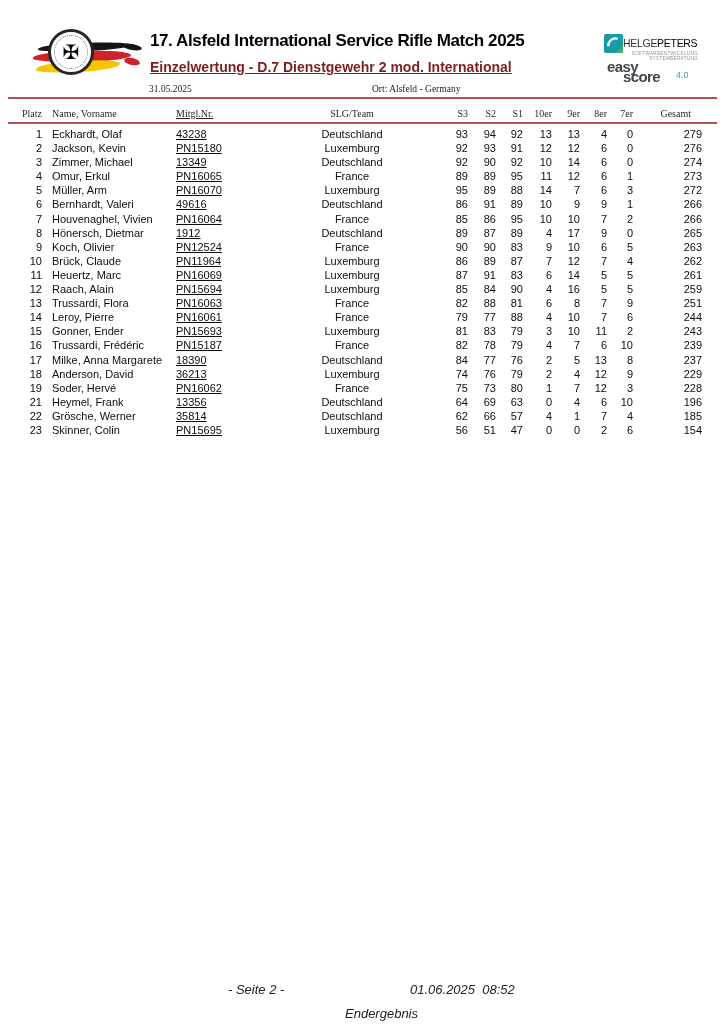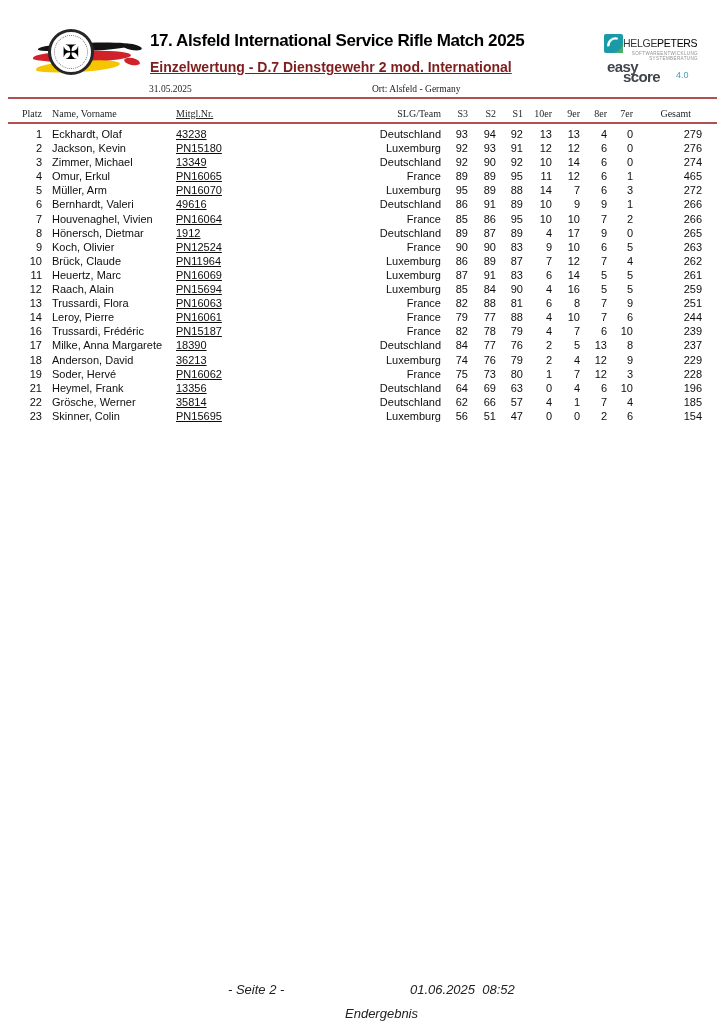--- a/index.html
+++ b/index.html
@@ -46,21 +46,21 @@
   
   table{border-collapse:collapse;table-layout:fixed;}
   .thead-tbl{position:absolute;left:20px;top:105px;width:683px;font-family:"Liberation Serif",serif;font-size:10px;color:#262626;}
   .thead-tbl th{font-weight:normal;padding:0;height:16px;white-space:nowrap;overflow:visible;}
   .body-tbl{position:absolute;left:20px;top:127px;width:683px;font-size:11px;color:#0e0e0e;}
   .body-tbl td{padding:0;height:14.1px;line-height:14.1px;white-space:nowrap;overflow:visible;}
   th:nth-child(1){text-align:left;padding-left:2px;}
   td:nth-child(1){text-align:right;}
   th:nth-child(2),td:nth-child(2){text-align:left;padding-left:10px;}
   th:nth-child(3),td:nth-child(3){text-align:left;text-decoration:underline;}
-  th:nth-child(4),td:nth-child(4){text-align:right;padding-left:17px;}
+  th:nth-child(4),td:nth-child(4){text-align:center;padding-left:17px;}
   th:nth-child(n+5),td:nth-child(n+5){text-align:right;}
   th:nth-child(12){padding-right:12px;}
   td:nth-child(12){padding-right:1px;}
 
   
   .footer span{position:absolute;top:982px;font-size:13px;font-style:italic;color:#222;white-space:pre;}
   .f-seite{left:228px;}
   .f-label{left:345px;margin-top:24px;}
   .f-date{left:410px;}
 </style>
@@ -206,21 +206,21 @@
           <td>Omur, Erkul</td>
           <td>PN16065</td>
           <td>France</td>
           <td>89</td>
           <td>89</td>
           <td>95</td>
           <td>11</td>
           <td>12</td>
           <td>6</td>
           <td>1</td>
-          <td>465</td>
+          <td>273</td>
         </tr>
         <tr>
           <td>5</td>
           <td>Müller, Arm</td>
           <td>PN16070</td>
           <td>Luxemburg</td>
           <td>95</td>
           <td>89</td>
           <td>88</td>
           <td>14</td>
@@ -347,20 +347,34 @@
           <td>PN16061</td>
           <td>France</td>
           <td>79</td>
           <td>77</td>
           <td>88</td>
           <td>4</td>
           <td>10</td>
           <td>7</td>
           <td>6</td>
           <td>244</td>
+        </tr>
+        <tr>
+          <td>15</td>
+          <td>Gonner, Ender</td>
+          <td>PN15693</td>
+          <td>Luxemburg</td>
+          <td>81</td>
+          <td>83</td>
+          <td>79</td>
+          <td>3</td>
+          <td>10</td>
+          <td>11</td>
+          <td>2</td>
+          <td>243</td>
         </tr>
         <tr>
           <td>16</td>
           <td>Trussardi, Frédéric</td>
           <td>PN15187</td>
           <td>France</td>
           <td>82</td>
           <td>78</td>
           <td>79</td>
           <td>4</td>

